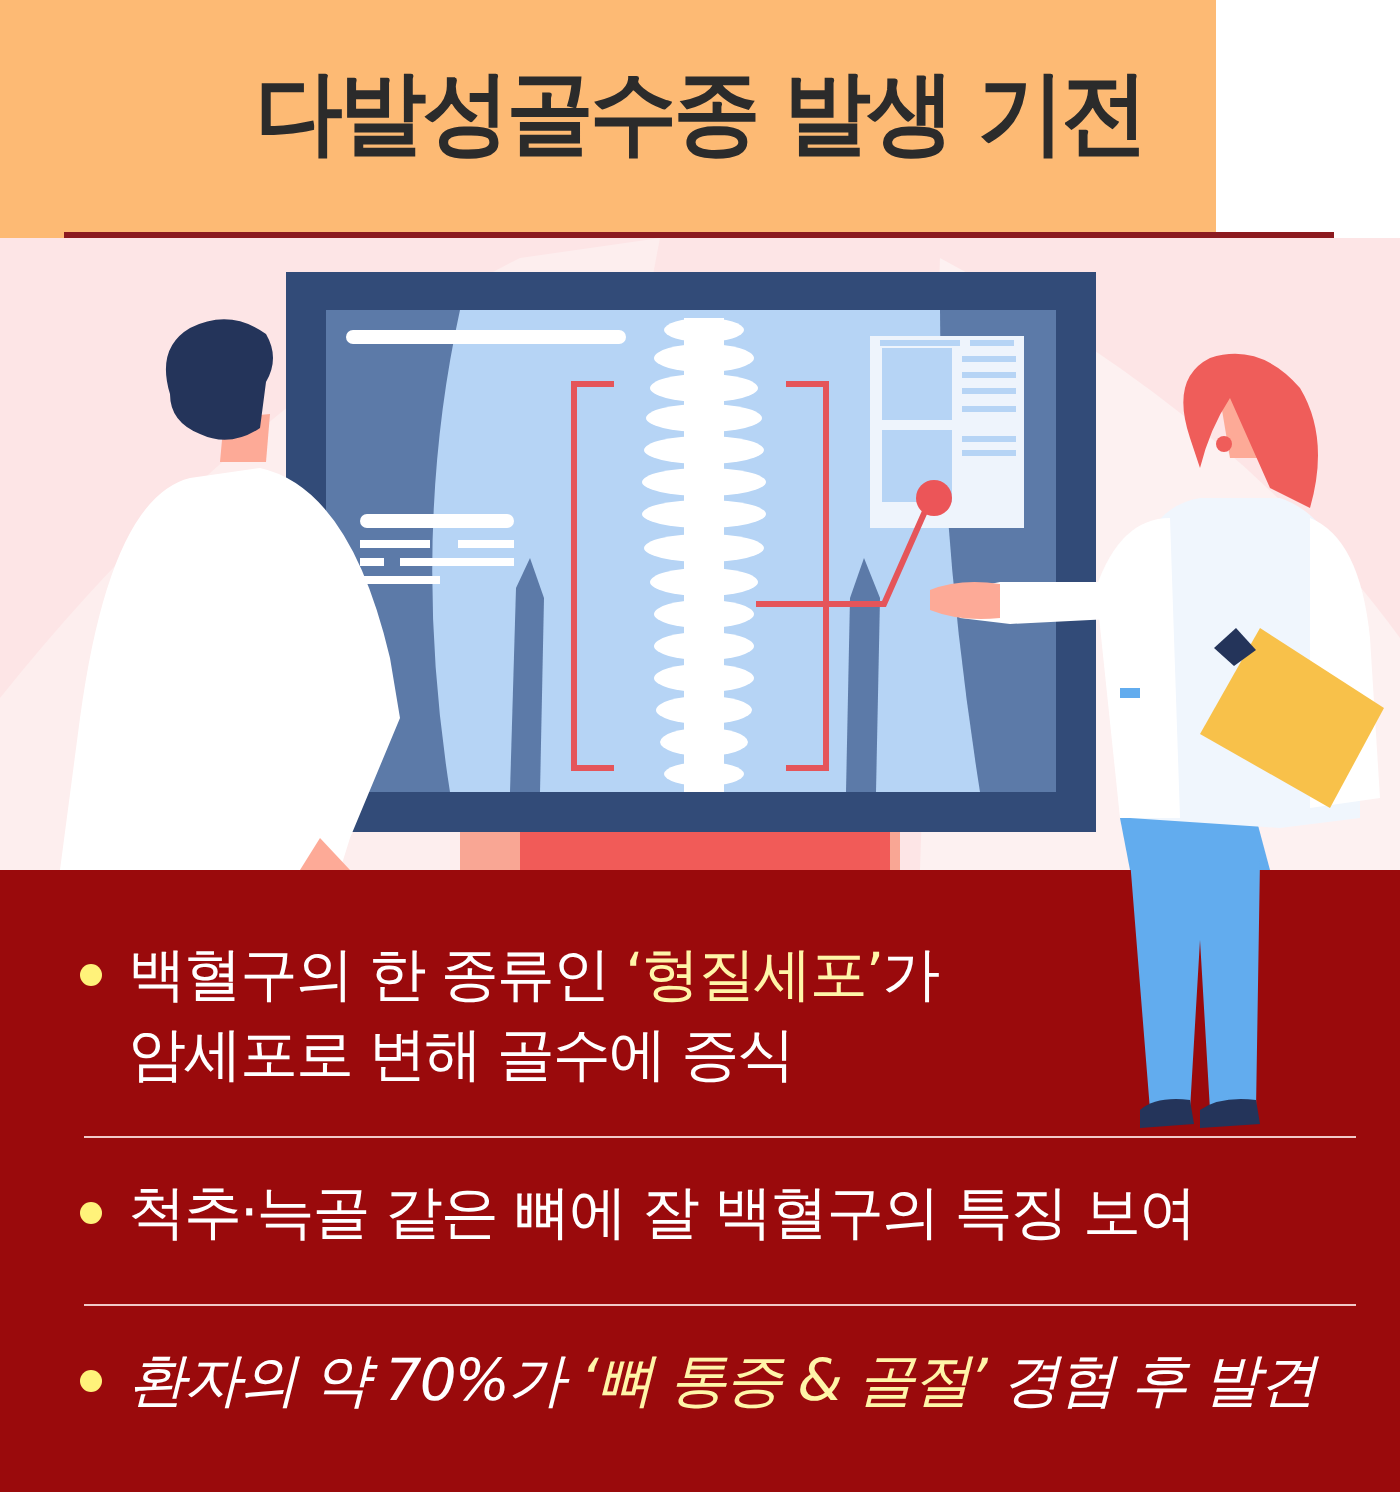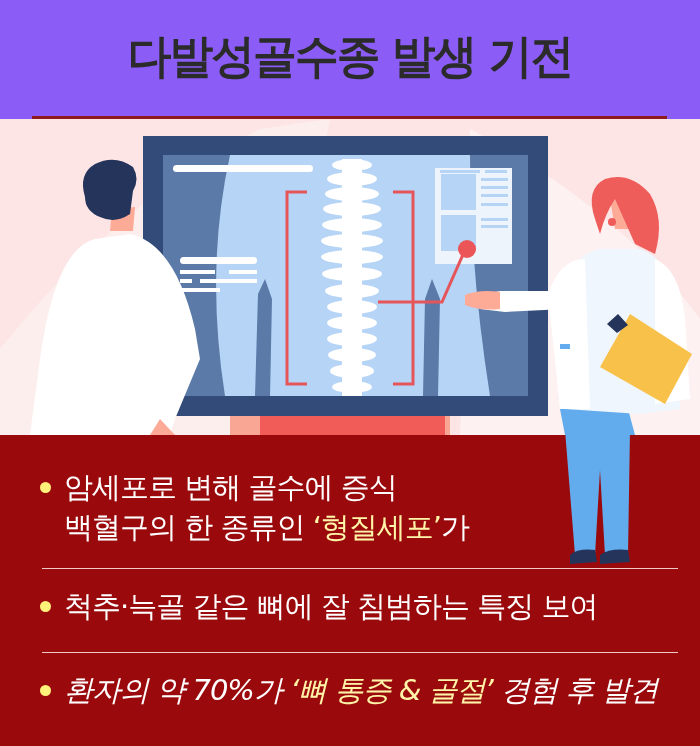--- a/index.html
+++ b/index.html
@@ -1,18 +1,18 @@
 <!DOCTYPE html>
 <html><head>
 <meta charset="utf-8">
 <style>
   * { margin:0; padding:0; box-sizing:border-box; }
   html, body { width:700px; height:746px; overflow:hidden; background:#ffffff; }
   body { font-family: "DejaVu Sans", "Liberation Sans", sans-serif; position:relative; }
-  .header { position:absolute; left:0; top:0; width:700px; height:120px; background:#8b5cf6; }
+  .header { position:absolute; left:0; top:0; width:608px; height:120px; background:#fdba74; }
   .title { position:absolute; left:0; top:26px; width:700px; text-align:center; font-size:46px; font-weight:900; color:#2b2b2b; letter-spacing:-2px; transform:scaleX(0.95); }
   .title-rule { position:absolute; left:32px; top:116px; width:635px; height:3px; background:#8c1a1f; }
   .illus { position:absolute; left:0; top:119px; width:700px; height:316px; background:#fde5e6; overflow:hidden; }
   .illus svg { display:block; }
   .panel { position:absolute; left:0; top:435px; width:700px; height:311px; background:#9a0a0c; }
   .item { position:absolute; left:40px; color:#ffffff; font-size:29px; line-height:40px; letter-spacing:-1px; }
   .bullet { position:absolute; left:0; width:11px; height:11px; border-radius:50%; background:#fff27a; }
   .item .txt { display:block; padding-left:24px; white-space:nowrap; }
   .hl { color:#fff5a8; }
   .divider { position:absolute; left:42px; width:636px; height:1px; background:#f1c9c9; }
@@ -111,28 +111,28 @@
       </g>
       <rect x="560" y="225" width="10" height="5" fill="#62acee"></rect>
     </g>
   </svg>
 </div>
 
 <div class="panel">
 
   <div class="item" style="top:32px;">
     <span class="bullet" style="top:15px;"></span>
+    <span class="txt"><span>백혈구의 한 종류인 </span><span class="hl">‘형질세포’</span><span>가</span></span>
     <span class="txt">암세포로 변해 골수에 증식</span>
-    <span class="txt"><span>백혈구의 한 종류인 </span><span class="hl">‘형질세포’</span><span>가</span></span>
   </div>
   <div class="divider" style="top:133px;"></div>
 
   <div class="item" style="top:151px;">
     <span class="bullet" style="top:15px;"></span>
-    <span class="txt">척추·늑골 같은 뼈에 잘 침범하는 특징 보여</span>
+    <span class="txt">척추·늑골 같은 뼈에 잘 백혈구의 특징 보여</span>
   </div>
   <div class="divider" style="top:217px;"></div>
 
   <div class="item" style="top:235px;font-style:italic;">
     <span class="bullet" style="top:15px;"></span>
     <span class="txt"><span>환자의 약 70%가 </span><span class="hl">‘뼈 통증 &amp; 골절’</span><span> 경험 후 발견</span></span>
   </div>
 
   <svg style="position:absolute; left:560px; top:-5px;" width="90" height="140" viewBox="0 0 90 140">
     <path d="M5 0 L70 0 L68 125 L45 125 L40 40 L35 125 L15 125 Z" fill="#62acee"></path>

